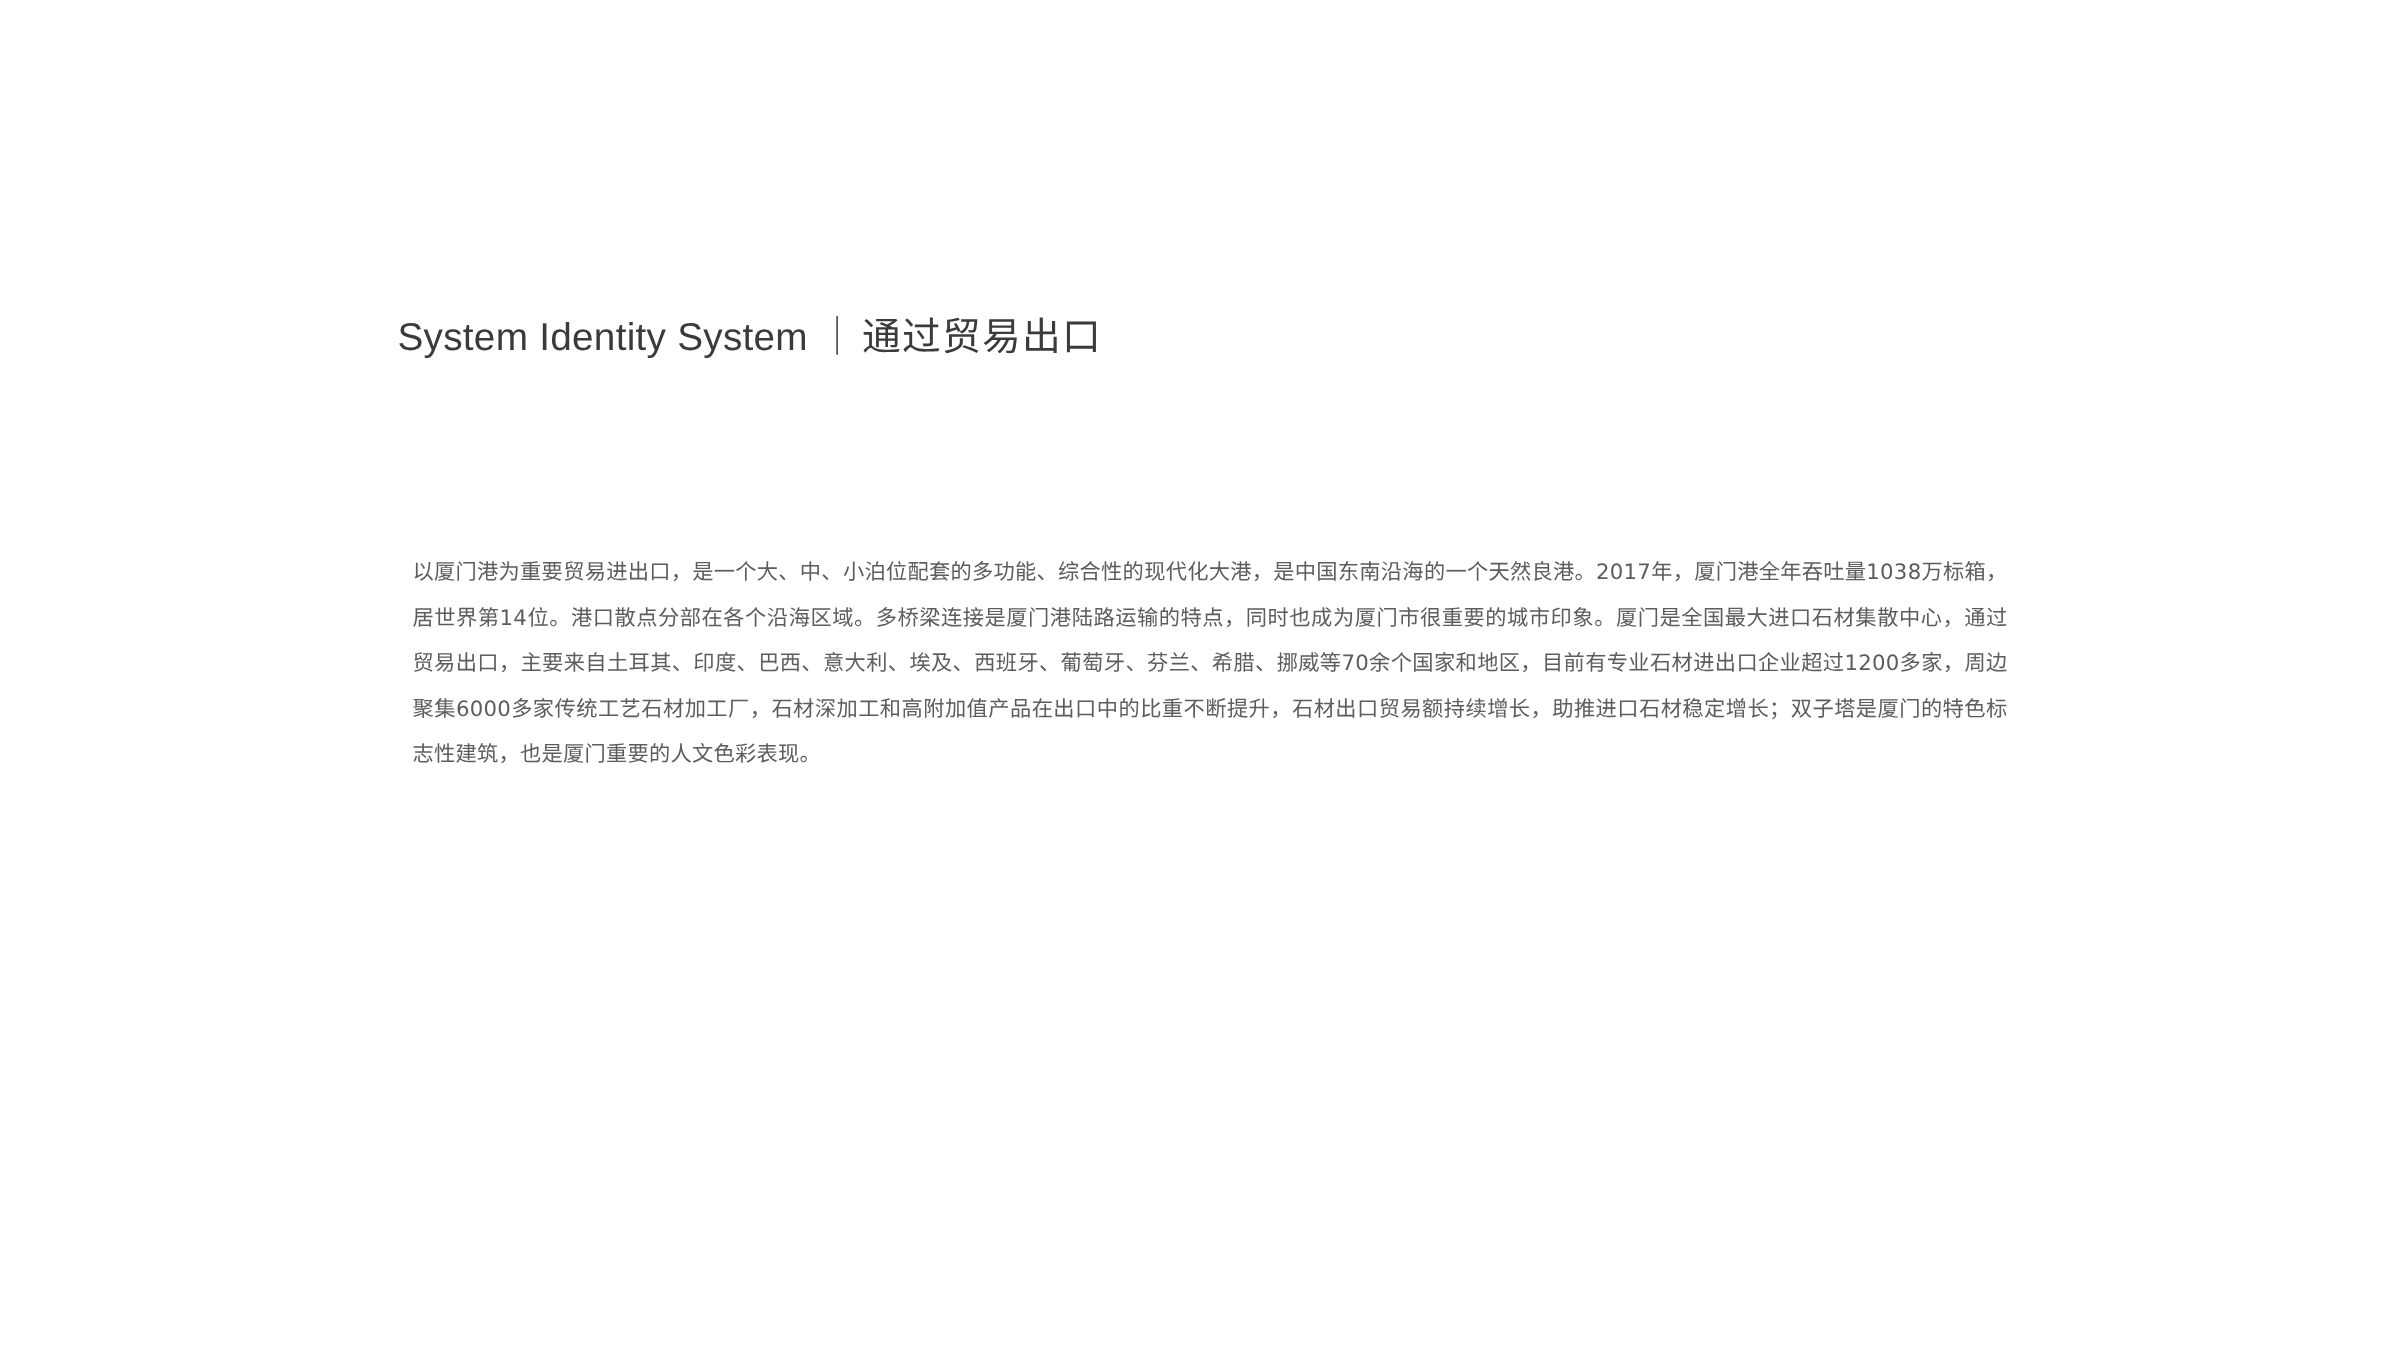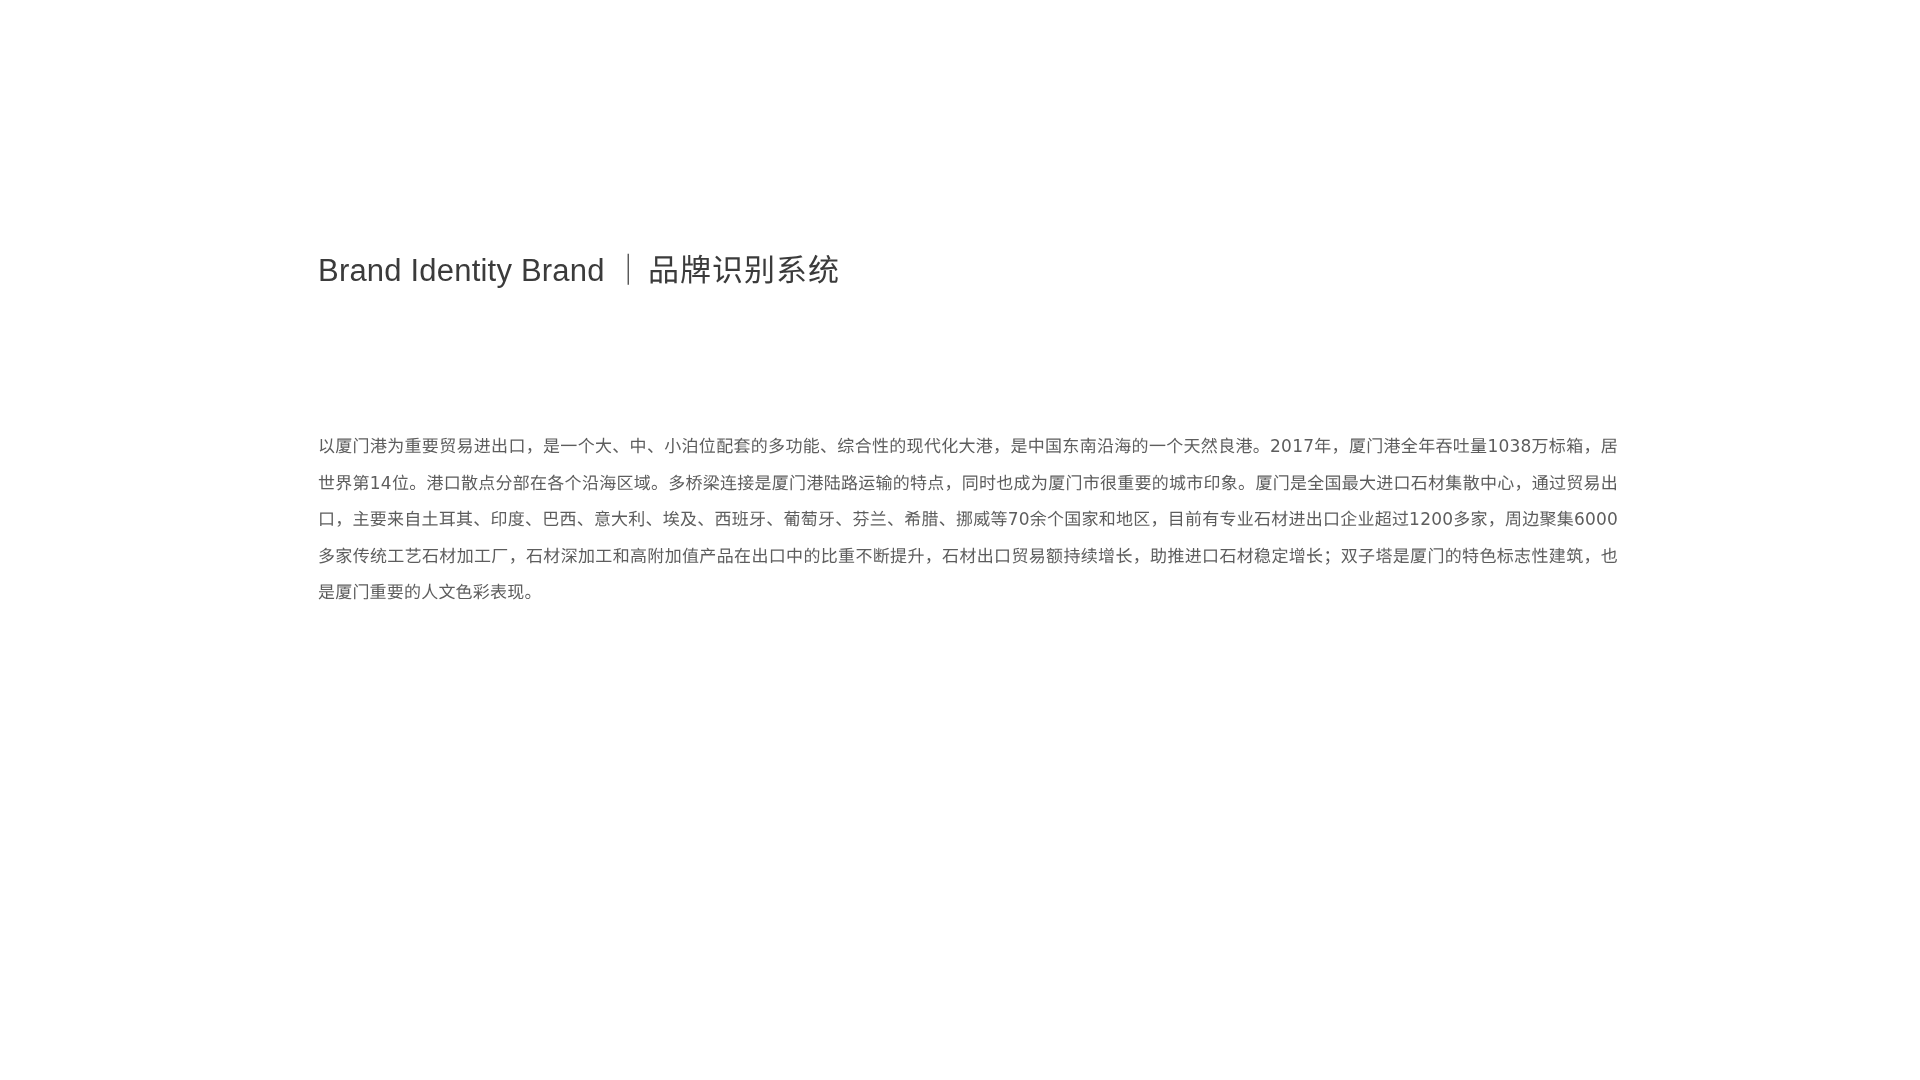--- a/index.html
+++ b/index.html
@@ -54,32 +54,32 @@
     top: 428px;
     width: 1300px;
   }
   .para {
     font-family: "DejaVu Sans", "Liberation Sans", sans-serif;
     font-size: 17px;
     line-height: 2.15;
     color: #5d5d5d;
     letter-spacing: 0.2px;
     text-align: justify;
-    margin: 0;
+    margin: 12px;
   }
   .para + .para {
     margin-top: 33px;
   }
 </style>
 </head>
 <body>
 
 <div class="page">
 
   <h1 class="heading">
-    <span class="en">Brand Identity Brand</span><span class="divider">｜</span><span class="cn">品牌识别系统</span>
+    <span class="en">System Identity System</span><span class="divider">｜</span><span class="cn">通过贸易出口</span>
   </h1>
 
   <div class="body-block">
     <p class="para">以厦门港为重要贸易进出口，是一个大、中、小泊位配套的多功能、综合性的现代化大港，是中国东南沿海的一个天然良港。2017年，厦门港全年吞吐量1038万标箱，居世界第14位。港口散点分部在各个沿海区域。多桥梁连接是厦门港陆路运输的特点，同时也成为厦门市很重要的城市印象。厦门是全国最大进口石材集散中心，通过贸易出口，主要来自土耳其、印度、巴西、意大利、埃及、西班牙、葡萄牙、芬兰、希腊、挪威等70余个国家和地区，目前有专业石材进出口企业超过1200多家，周边聚集6000多家传统工艺石材加工厂，石材深加工和高附加值产品在出口中的比重不断提升，石材出口贸易额持续增长，助推进口石材稳定增长；双子塔是厦门的特色标志性建筑，也是厦门重要的人文色彩表现。</p>
   </div>
 
 </div>
 
 </body></html>

